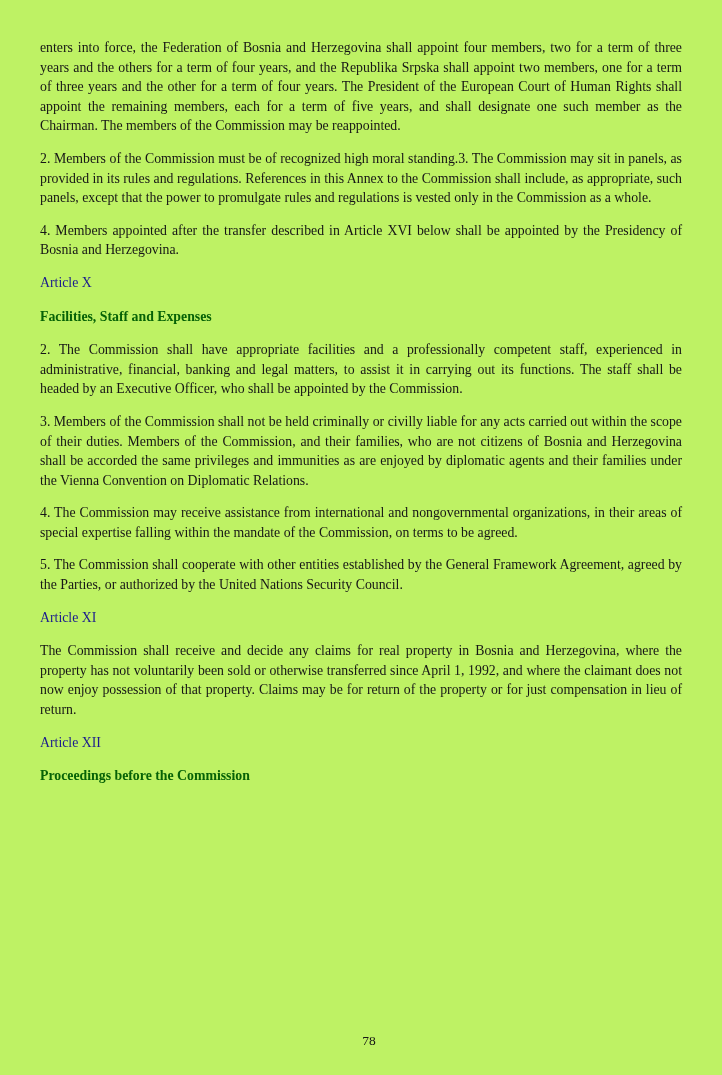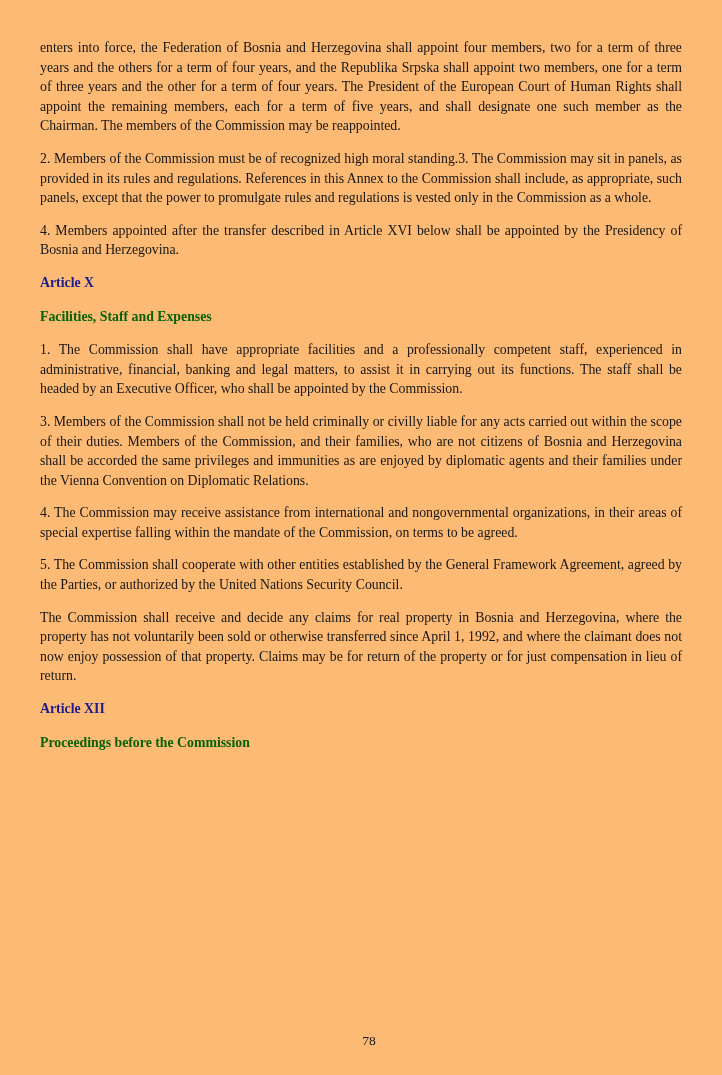--- a/index.html
+++ b/index.html
@@ -4,41 +4,41 @@
 <style>
   html, body {
     margin: 0;
     padding: 0;
     background: #ffffff;
   }
   .page {
     position: relative;
     width: 722px;
     height: 1075px;
-    background: #fdba74;
+    background: #bef264;
     box-sizing: border-box;
     padding: 38px 40px 0 40px;
     font-family: "Liberation Serif", serif;
     color: #1a1a1a;
     overflow: hidden;
   }
   .doc-body {
     width: 100%;
   }
   .block {
     margin: 0 0 13px 0;
     font-size: 13.8px;
     line-height: 19.6px;
   }
   .body-para {
     text-align: justify;
     color: #161616;
   }
   .article-head {
-    font-weight: bold;
+    font-weight: normal;
     color: #1b1b8e;
     margin-top: 6px;
     margin-bottom: 14px;
   }
   .section-head {
     font-weight: bold;
     color: #066206;
     margin-top: 8px;
     margin-bottom: 14px;
   }
@@ -55,22 +55,23 @@
 </head>
 <body>
 
 <div class="page">
   <div class="doc-body">
       <p class="block body-para">enters into force, the Federation of Bosnia and Herzegovina shall appoint four members, two for a term of three years and the others for a term of four years, and the Republika Srpska shall appoint two members, one for a term of three years and the other for a term of four years. The President of the European Court of Human Rights shall appoint the remaining members, each for a term of five years, and shall designate one such member as the Chairman. The members of the Commission may be reappointed.</p>
       <p class="block body-para">2. Members of the Commission must be of recognized high moral standing.3. The Commission may sit in panels, as provided in its rules and regulations. References in this Annex to the Commission shall include, as appropriate, such panels, except that the power to promulgate rules and regulations is vested only in the Commission as a whole.</p>
       <p class="block body-para">4. Members appointed after the transfer described in Article XVI below shall be appointed by the Presidency of Bosnia and Herzegovina.</p>
       <p class="block article-head">Article X</p>
       <p class="block section-head">Facilities, Staff and Expenses</p>
-      <p class="block body-para">1. The Commission shall have appropriate facilities and a professionally competent staff, experienced in administrative, financial, banking and legal matters, to assist it in carrying out its functions. The staff shall be headed by an Executive Officer, who shall be appointed by the Commission.</p>
+      <p class="block body-para">2. The Commission shall have appropriate facilities and a professionally competent staff, experienced in administrative, financial, banking and legal matters, to assist it in carrying out its functions. The staff shall be headed by an Executive Officer, who shall be appointed by the Commission.</p>
       <p class="block body-para">3. Members of the Commission shall not be held criminally or civilly liable for any acts carried out within the scope of their duties. Members of the Commission, and their families, who are not citizens of Bosnia and Herzegovina shall be accorded the same privileges and immunities as are enjoyed by diplomatic agents and their families under the Vienna Convention on Diplomatic Relations.</p>
       <p class="block body-para">4. The Commission may receive assistance from international and nongovernmental organizations, in their areas of special expertise falling within the mandate of the Commission, on terms to be agreed.</p>
       <p class="block body-para">5. The Commission shall cooperate with other entities established by the General Framework Agreement, agreed by the Parties, or authorized by the United Nations Security Council.</p>
+      <p class="block article-head">Article XI</p>
       <p class="block body-para">The Commission shall receive and decide any claims for real property in Bosnia and Herzegovina, where the property has not voluntarily been sold or otherwise transferred since April 1, 1992, and where the claimant does not now enjoy possession of that property. Claims may be for return of the property or for just compensation in lieu of return.</p>
       <p class="block article-head">Article XII</p>
       <p class="block section-head">Proceedings before the Commission</p>
     </div>
   <div class="footer">78</div>
 </div>
 
 </body></html>

